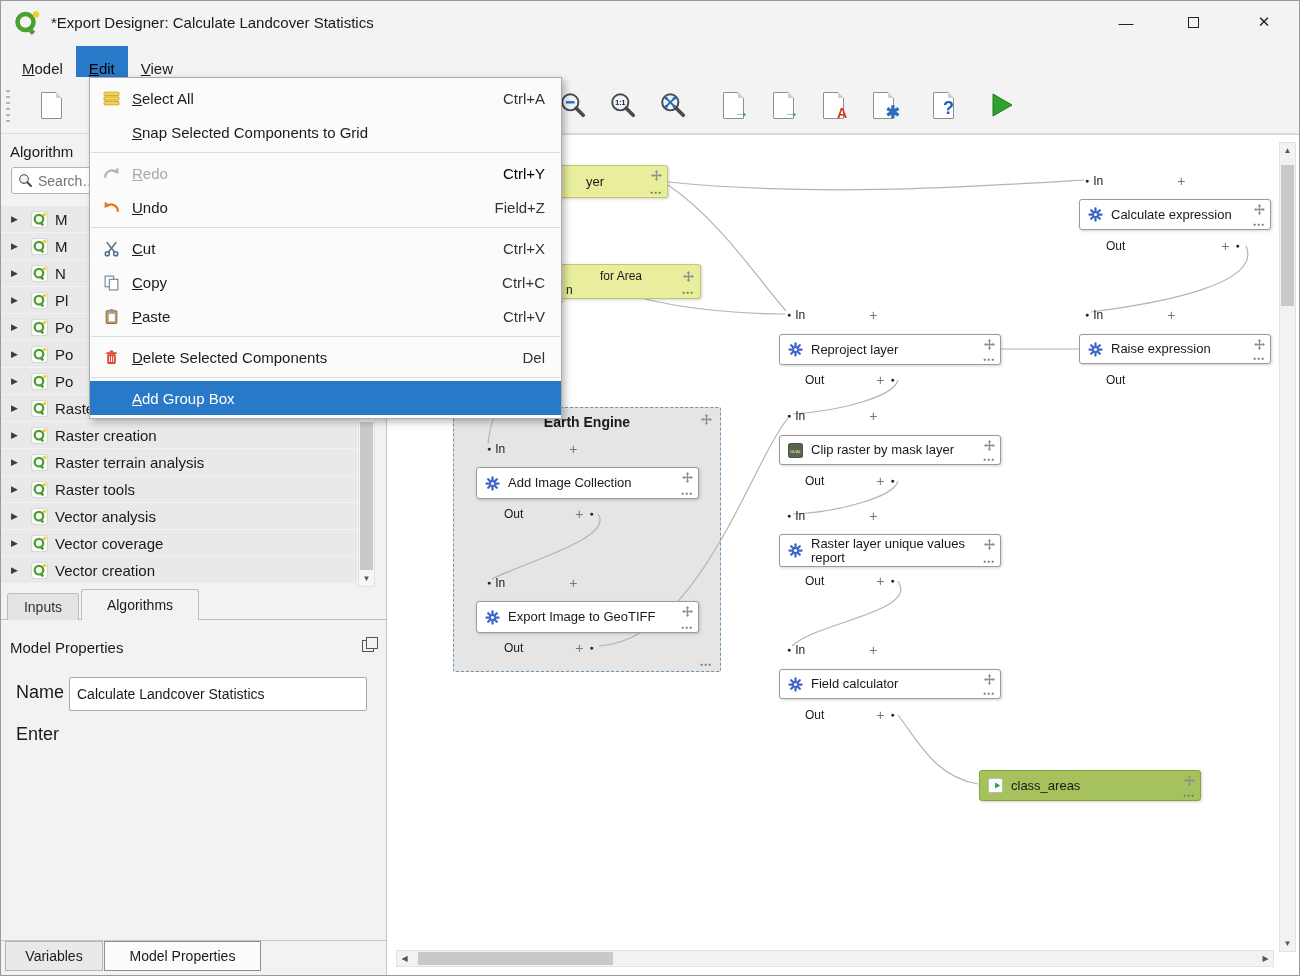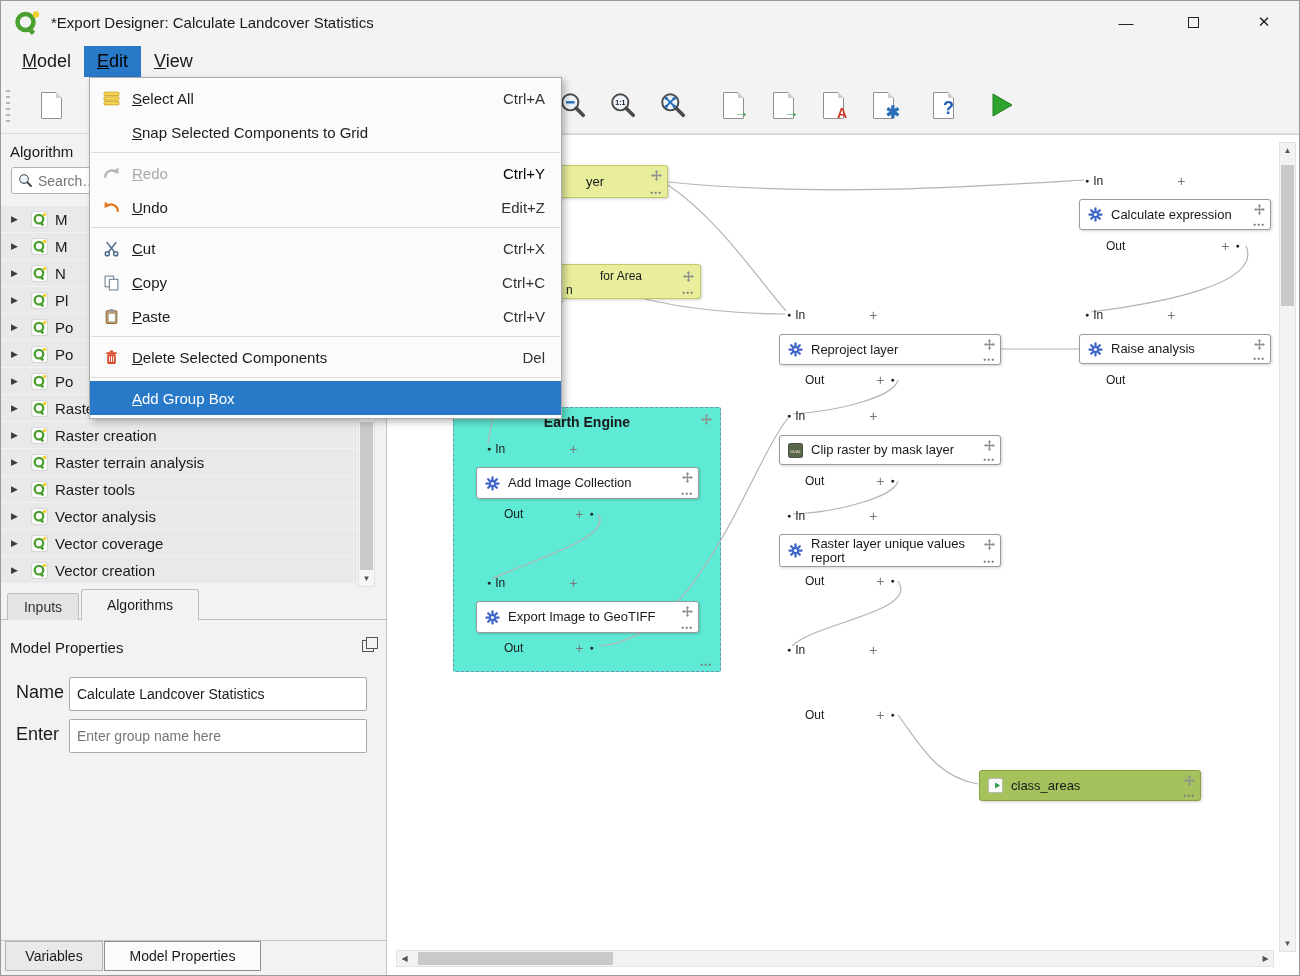--- a/index.html
+++ b/index.html
@@ -9,21 +9,21 @@
 
   
   .titlebar{position:absolute;left:0;top:0;width:100%;height:45px;background:#f3f3f3}
   .app-logo{position:absolute;left:12px;top:8px;width:28px;height:28px}
   .title-text{position:absolute;left:50px;top:13px;font-size:15px}
   .win-btn{position:absolute;top:0;width:46px;height:42px;display:flex;align-items:center;justify-content:center;font-size:15px;color:#222}
   .max-glyph{width:11px;height:11px;border:1.4px solid #222}
 
   
   .menubar{position:absolute;left:0;top:45px;width:100%;height:31px;display:flex;padding-left:8px;align-items:stretch;background:#f3f3f3}
-  .menu-top{display:flex;align-items:center;padding:0 13px;font-size:18px}
+  .menu-top{display:flex;align-items:flex-end;padding:0 13px;font-size:15px}
   .menu-top.active{background:#2979c9;color:#000000}
   .mnemo{display:inline-block}
   .mnemo::first-letter{text-decoration:underline}
 
   
   .toolbar{position:absolute;left:0;top:76px;width:100%;height:57px;background:#f3f3f3;border-bottom:1px solid #dcdcdc}
   .grip{position:absolute;left:5px;top:13px;width:4px;height:32px;background:repeating-linear-gradient(to bottom,#b5b5b5 0 2px,transparent 2px 6px)}
   .tbtn{position:absolute;top:8px;width:40px;height:40px;display:flex;align-items:center;justify-content:center}
   .sheet{width:21px;height:27px;background:#fff;border:1px solid #8f8f8f;border-radius:1px;position:relative}
   .sheet::after{content:"";position:absolute;top:-1px;right:-1px;border-top:6px solid #f3f3f3;border-left:6px solid #cfcfcf}
@@ -69,21 +69,21 @@
   
   .canvas{position:absolute;left:386px;top:133px;width:914px;height:843px;background:#fff;border-top:1px solid #d5d5d5}
   .wires{position:absolute;left:0;top:0;pointer-events:none}
   .node{position:absolute;background:#fff;border:1px solid #9b9b9b;border-radius:3px;display:flex;align-items:center;padding:0 24px 0 8px;box-shadow:1px 1px 3px rgba(0,0,0,.18);font-size:13px}
   .nlabel{line-height:14px}
   .gearic{width:15px;height:15px;margin-right:8px;flex:0 0 auto}
   .nstar{position:absolute;top:4px;right:5px;width:11px;height:11px}
   .ndots{position:absolute;right:5px;bottom:2px;font-size:5px;letter-spacing:1px;color:#777;line-height:1}
   .input-node{background:#e9ee9d;border-color:#c2c96b}
   .output-node{background:#a6c25c;border-color:#85a33e}
-  .groupbox{position:absolute;left:66px;top:272px;width:268px;height:265px;background:#5eead4;border:1.5px dashed #6d94b5;border-radius:2px}
+  .groupbox{position:absolute;left:66px;top:272px;width:268px;height:265px;background:#e5e5e5;border:1.5px dashed #6d94b5;border-radius:2px}
   .gtitle{position:absolute;top:6px;left:0;right:0;text-align:center;font-weight:bold;font-size:14px}
   .socket{position:absolute;display:flex;align-items:center;font-size:12px;height:15px}
   .sdot{font-size:7px;margin-right:4px;color:#222;line-height:1}
   .sdot2{font-size:7px;margin-left:6px;color:#222;line-height:1}
   .splus{color:#777;font-size:14px;line-height:1}
   .si .splus{margin-left:64px}
   .si.w .splus{margin-left:74px}
   .so .splus{margin-left:52px}
   .so.w .splus{margin-left:96px}
 
@@ -346,21 +346,20 @@
   <div class="ptab active" style="left:80px;top:455px;width:118px">
       <span>Algorithms</span>
     </div>
 
   <span class="mp-header">Model Properties</span>
   <span class="float-ic"></span>
 
   <span class="frow-label" style="top:548px">Name</span>
   <input class="finput" style="top: 543px;" value="Calculate Landcover Statistics">
   <span class="frow-label" style="top:590px">Enter</span>
-  <input class="finput" style="top: 585px;" placeholder="Enter group name here">
 
   <div class="btabline"></div>
   <div class="btab inactive" style="left:4px;width:98px">
       <span>Variables</span>
     </div>
   <div class="btab active" style="left:103px;width:157px">
       <span>Model Properties</span>
     </div>
 </div>
 
@@ -424,41 +423,51 @@
     <span class="nlabel">Reproject layer</span>
     <svg class="nstar">
         <use href="#movesym"></use>
       </svg>
     <span class="ndots">●●●</span>
   </div>
   <div class="node" style="left:692px;top:199px;width:192px;height:30px">
     <svg class="gearic">
         <use href="#gearsym"></use>
       </svg>
-    <span class="nlabel">Raise analysis</span>
+    <span class="nlabel">Raise expression</span>
     <svg class="nstar">
         <use href="#movesym"></use>
       </svg>
     <span class="ndots">●●●</span>
   </div>
   <div class="node" style="left:392px;top:300px;width:222px;height:30px">
     <svg class="gearic">
         <use href="#gdalsym"></use>
       </svg>
     <span class="nlabel">Clip raster by mask layer</span>
     <svg class="nstar">
         <use href="#movesym"></use>
       </svg>
     <span class="ndots">●●●</span>
   </div>
   <div class="node" style="left:392px;top:399px;width:222px;height:33px">
     <svg class="gearic">
         <use href="#gearsym"></use>
       </svg>
     <span class="nlabel">Raster layer unique values report</span>
+    <svg class="nstar">
+        <use href="#movesym"></use>
+      </svg>
+    <span class="ndots">●●●</span>
+  </div>
+  <div class="node" style="left:392px;top:534px;width:222px;height:30px">
+    <svg class="gearic">
+        <use href="#gearsym"></use>
+      </svg>
+    <span class="nlabel">Field calculator</span>
     <svg class="nstar">
         <use href="#movesym"></use>
       </svg>
     <span class="ndots">●●●</span>
   </div>
 
   <div class="node" style="left:89px;top:332px;width:223px;height:32px">
     <svg class="gearic">
         <use href="#gearsym"></use>
       </svg>
@@ -613,21 +622,21 @@
       <span class="mshort">Ctrl+Y</span>
   </div>
   <div class="mitem">
     <span class="mico">
         <svg width="17" height="17" viewBox="0 0 16 16">
           <path d="M14 12 A6.5 6.5 0 0 0 3.5 6.5" fill="none" stroke="#e07a1f" stroke-width="2.2"></path>
           <path d="M1.5 2.5 L1.5 8.5 L7.2 6 Z" fill="#e07a1f"></path>
         </svg>
       </span>
     <span class="mnemo">Undo</span>
-      <span class="mshort">Edit+Z</span>
+      <span class="mshort">Field+Z</span>
   </div>
   <div class="msep"></div>
   <div class="mitem">
     <span class="mico">
         <svg width="17" height="17" viewBox="0 0 16 16">
           <g stroke="#4a6b8a" stroke-width="1.4" fill="none">
             <line x1="3.5" y1="2" x2="11" y2="11.5"></line>
             <line x1="12.5" y1="2" x2="5" y2="11.5"></line>
             <circle cx="4" cy="13" r="1.9"></circle>
             <circle cx="12" cy="13" r="1.9"></circle>

